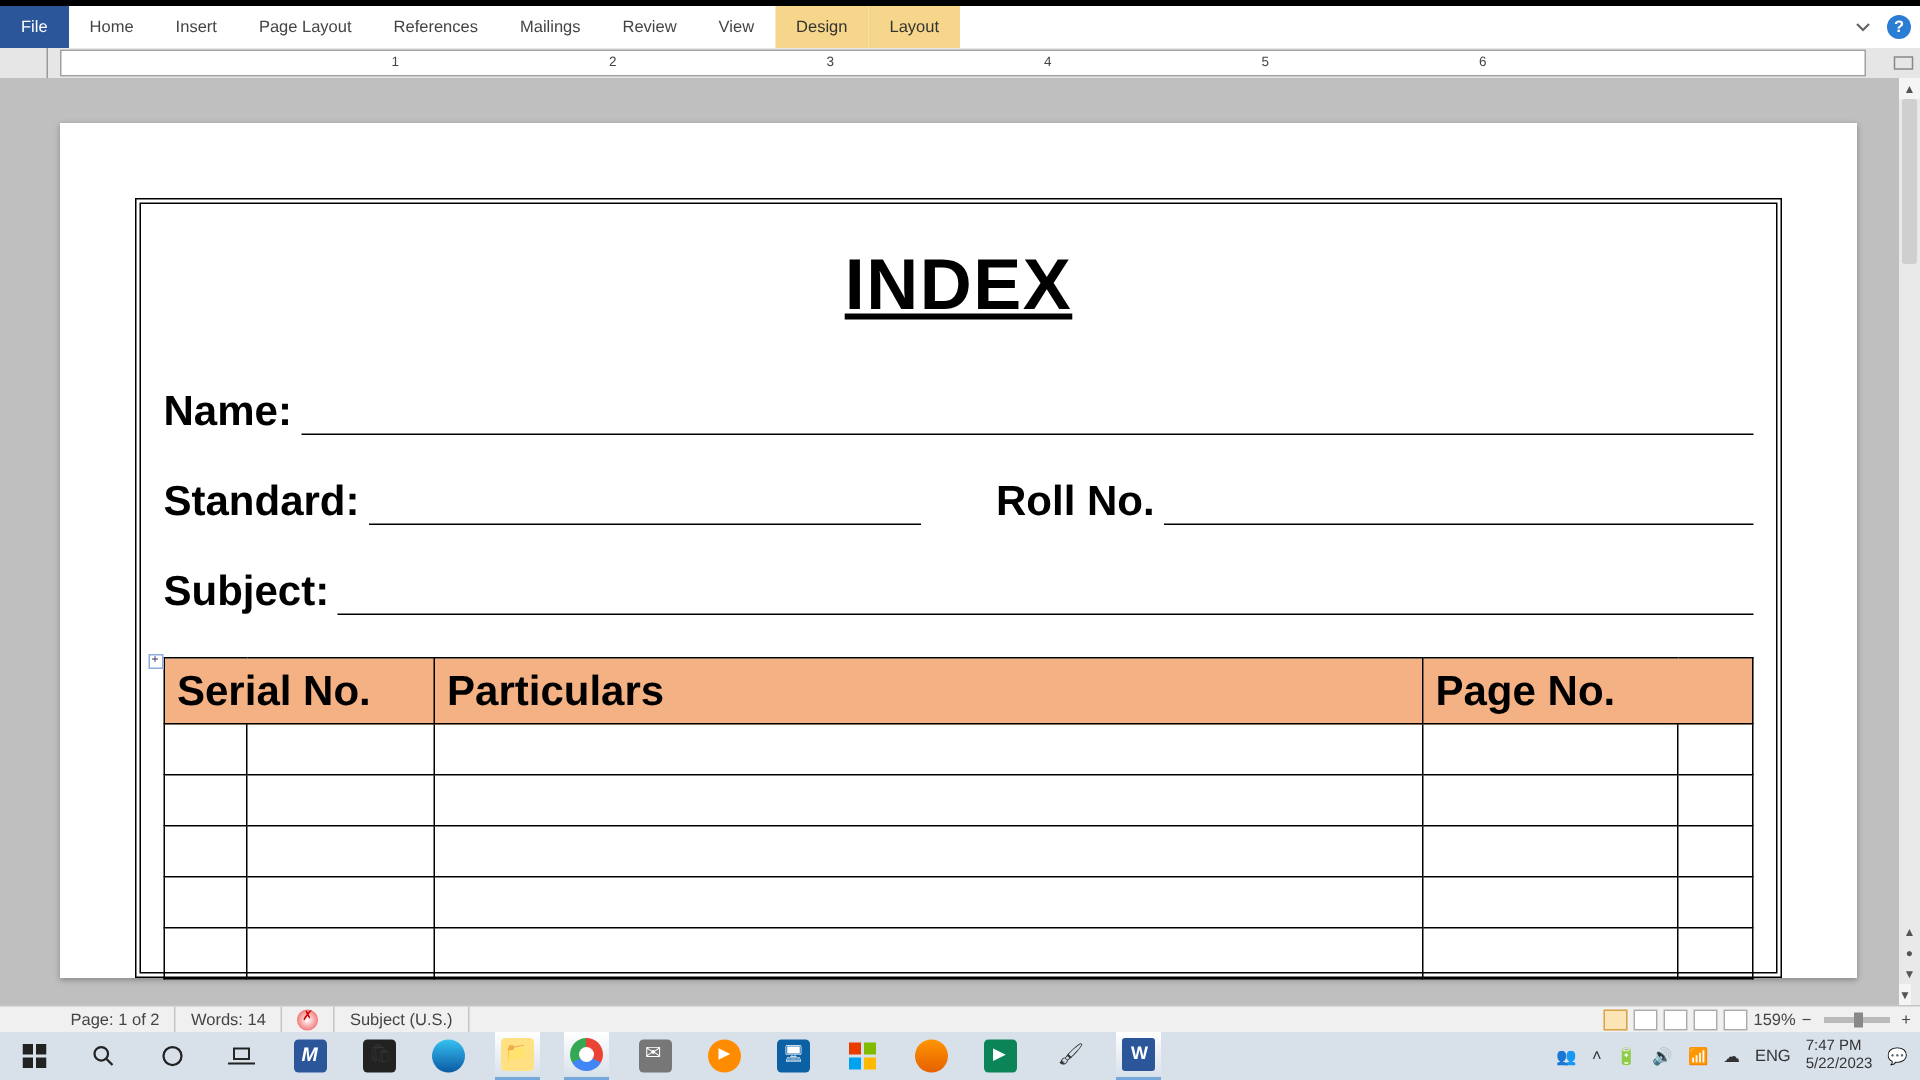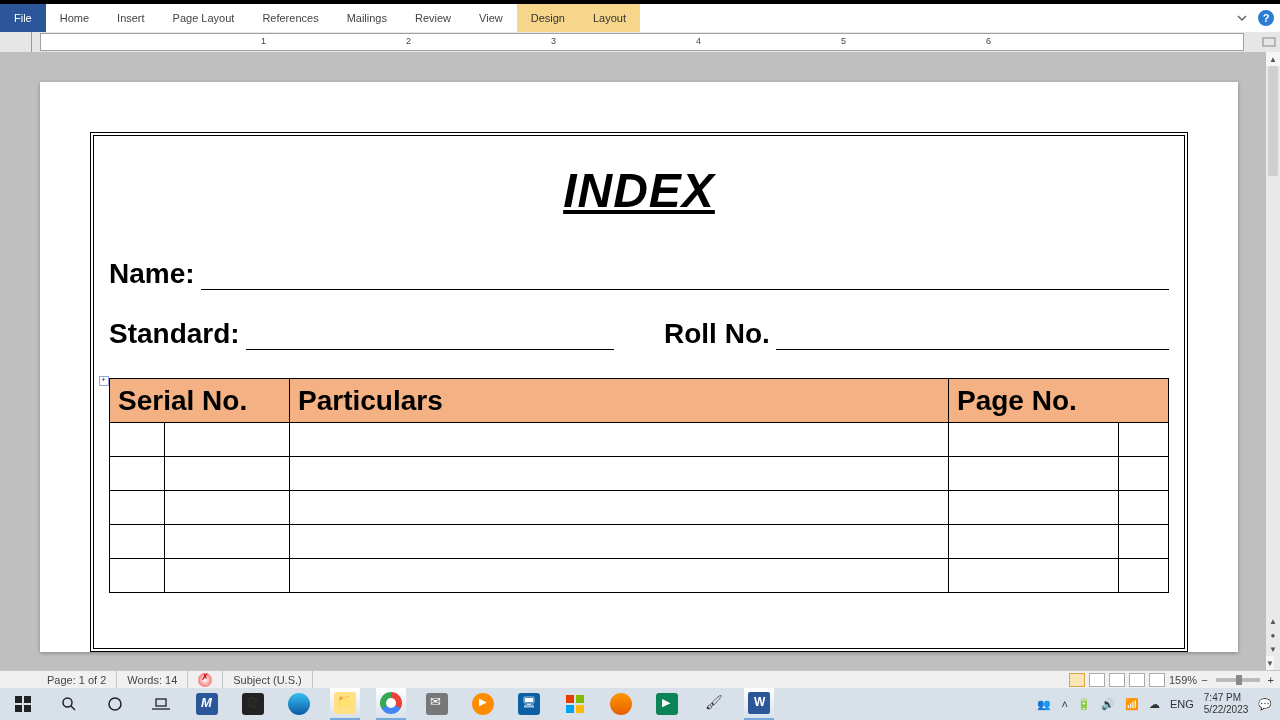--- a/index.html
+++ b/index.html
@@ -124,21 +124,20 @@
   padding: 30px 18px 0;
 }
 .doc-title {
   text-align: center;
   font-family: Arial, sans-serif;
   font-size: 48px;
   font-weight: 900;
   text-decoration: underline;
   letter-spacing: 1px;
   margin-bottom: 40px;
-  font-style: italic;
 }
 .field-row {
   display: flex;
   align-items: flex-end;
   margin-bottom: 28px;
 }
 .field-label {
   font-family: Arial, sans-serif;
   font-size: 28px;
   font-weight: 900;
@@ -438,20 +437,24 @@
         <div>
           <span class="field-label">Standard:</span>
           <span class="field-line"></span>
         </div>
         <div>
           <span class="field-label">Roll No.</span>
           <span class="field-line"></span>
         </div>
       </div>
 
+      <div class="field-row">
+        <span class="field-label">Subject:</span>
+        <span class="field-line"></span>
+      </div>
 
       <div class="tbl-anchor">
         <div class="tbl-handle"></div>
         <table class="index-table">
           <colgroup>
             <col style="width:55px">
             <col style="width:125px">
             <col>
             <col style="width:170px">
             <col style="width:50px">

